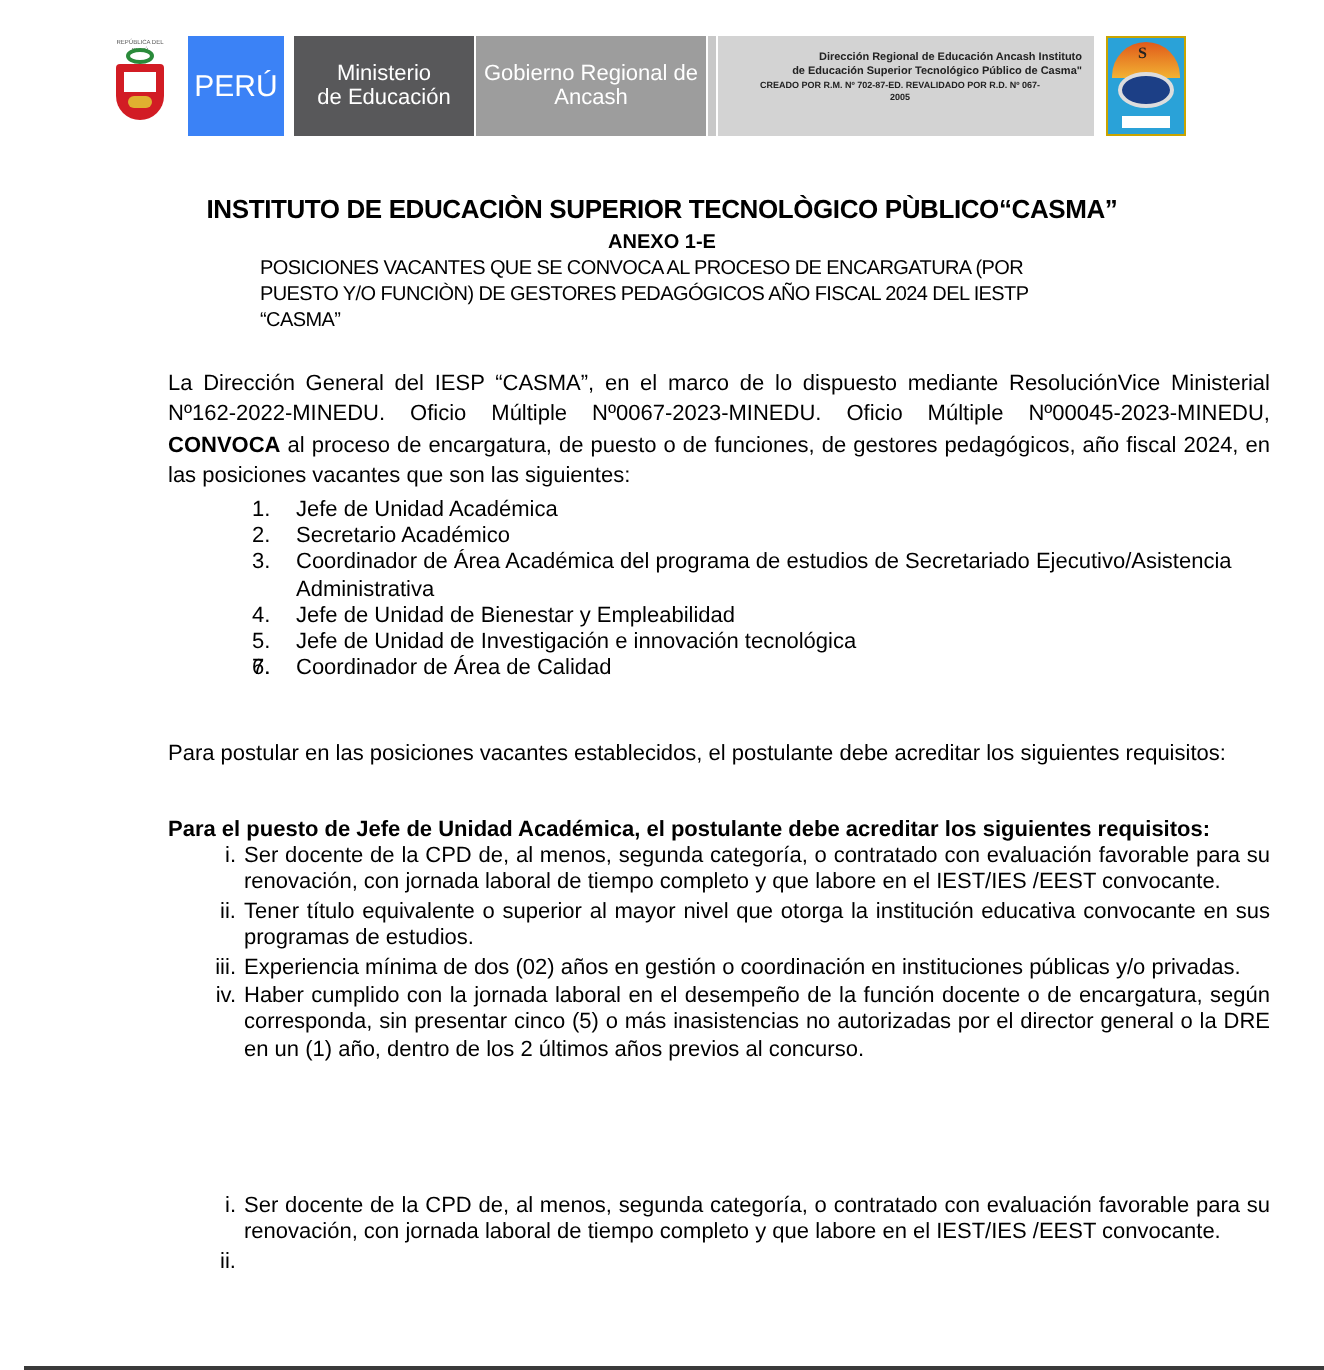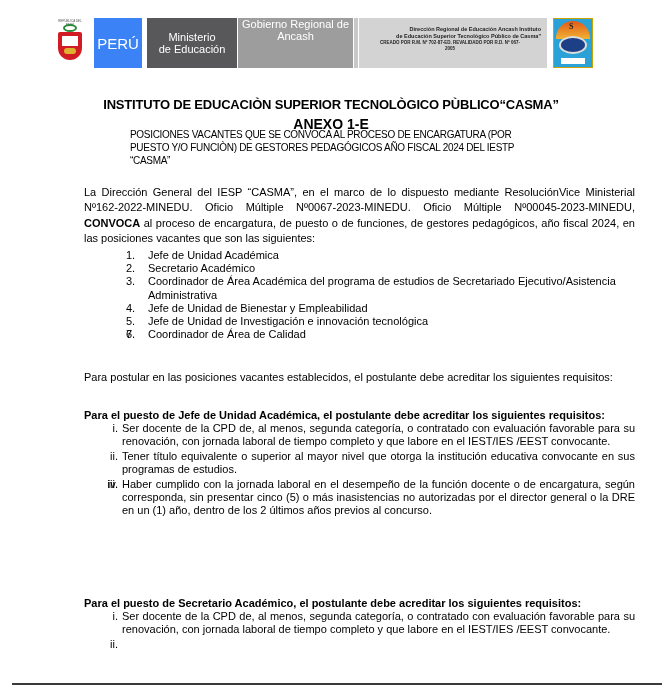--- a/index.html
+++ b/index.html
@@ -11,32 +11,32 @@
     .header { position: absolute; top: 18px; left: 48px; height: 50px; display: flex; }
     .coat { width: 44px; height: 50px; position: relative; background:#fff; margin-right: 2px; }
     .coat .shield { position:absolute; left:10px; top:14px; width:24px; height:28px;
       background:#d21c24; border-radius: 2px 2px 12px 12px; }
     .coat .shield::before { content:""; position:absolute; left:4px; top:4px; width:16px; height:10px; background:#fff; }
     .coat .shield::after { content:""; position:absolute; left:6px; top:16px; width:12px; height:6px; background:#e0b030; border-radius:3px; }
     .coat .crown { position:absolute; left:15px; top:6px; width:14px; height:8px; border:2px solid #2a8a3a; border-radius:50%; box-sizing:border-box; }
     .coat .arc { position:absolute; left:6px; top:1px; font-size:3px; color:#555; width:32px; text-align:center; }
     .peru { width: 48px; background: #3b82f6; color:#fff; font-size: 15px; display:flex; align-items:center; justify-content:center; }
     .minedu { width: 90px; background: #58585a; color:#fff; font-size: 11px; line-height: 12px; display:flex; align-items:center; justify-content:center; text-align:center; margin-left:5px; }
-    .gorel { width: 115px; background: #9d9d9d; color:#fff; font-size: 11px; line-height: 12px; display:flex; justify-content:center; text-align:center; margin-left:1px; }
+    .gorel { width: 115px; background: #9d9d9d; color:#fff; font-size: 11px; line-height: 12px; display:flex; align-items:center; justify-content:center; text-align:center; margin-left:1px; }
     .sep { width: 4px; background:#c8c8c8; margin-left:1px; }
     .drea { width: 188px; background:#d3d3d3; font-size: 5.5px; font-weight:bold; text-align:right; padding: 8px 6px 0 0; box-sizing:border-box; line-height: 7px; margin-left:1px; color:#222; }
     .drea .sub { font-size: 4.5px; text-align:center; line-height:6px; }
     .casma-logo { width: 40px; height: 50px; margin-left: 6px; background:#2aa2d8; position:relative; border:1px solid #c9a400; box-sizing:border-box; }
     .casma-logo .sun { position:absolute; left:2px; top:2px; width:34px; height:18px; background: linear-gradient(#e05a1a, #f2b233); border-radius: 17px 17px 0 0; }
     .casma-logo .badge { position:absolute; left:5px; top:17px; width:28px; height:18px; border-radius:50%; background:#1c3f86; border:2px solid #dddddd; box-sizing:border-box; }
     .casma-logo .band { position:absolute; left:7px; bottom:3px; width:24px; height:6px; background:#fff; }
     .casma-logo .s { position:absolute; left:15px; top:3px; font-size:8px; font-weight:bold; color:#222; font-family:"Liberation Serif", serif; }
 
     .title { position:absolute; top: 97px; left: 0; width: 662px; text-align:center; font-weight:bold; font-size: 13px; letter-spacing: -0.2px; }
-    .annex { position:absolute; top: 116px; left: 0; width: 662px; text-align:center; font-weight:bold; font-size: 14px; }
+    .annex { position:absolute; top: 116px; left: 0; width: 662px; text-align:center; font-weight:bold; font-size: 10px; }
     .subtitle { position:absolute; top: 128px; left: 130px; width: 420px; font-weight:normal; font-size: 10px; line-height: 13px; letter-spacing:-0.3px; }
 
     .para { position:absolute; left: 84px; width: 551px; font-size: 11px; line-height: 15.4px; text-align: justify; }
     .intro { top: 185px; }
     .list { position:absolute; top: 249px; left: 126px; width: 520px; font-size: 11px; line-height: 13.2px; margin:0; padding:0; list-style:none; }
     .list li { position:relative; padding-left: 22px; }
     .list li .num { position:absolute; left:0; }
     .postular { top: 370px; }
     .req { position:absolute; left: 84px; width: 551px; font-size: 11px; line-height: 13.2px; }
     .req-head { font-weight:bold; text-align: justify; }
@@ -102,26 +102,25 @@
   <li><span class="num">7.</span><span>Coordinador de Área de Calidad</span></li>
 </ol>
 
 <div class="para postular">Para postular en las posiciones vacantes establecidos, el postulante debe acreditar los siguientes requisitos:</div>
 
 <div class="req req1">
   <div class="req-head">Para el puesto de Jefe de Unidad Académica, el postulante debe acreditar los siguientes requisitos:</div>
   <ol>
     <li><span class="rn">i.</span><span>Ser docente de la CPD de, al menos, segunda categoría, o contratado con evaluación favorable para su renovación, con jornada laboral de tiempo completo y que labore en el IEST/IES /EEST convocante.</span></li>
     <li><span class="rn">ii.</span><span>Tener título equivalente o superior al mayor nivel que otorga la institución educativa convocante en sus programas de estudios.</span></li>
-    <li><span class="rn">iii.</span></li>
+    <li><span class="rn">iii.</span><span>Experiencia mínima de dos (02) años en gestión o coordinación en instituciones públicas y/o privadas.</span></li>
     <li><span class="rn">iv.</span><span>Haber cumplido con la jornada laboral en el desempeño de la función docente o de encargatura, según corresponda, sin presentar cinco (5) o más inasistencias no autorizadas por el director general o la DRE en un (1) año, dentro de los 2 últimos años previos al concurso.</span></li>
   </ol>
 </div>
 
 <div class="req req2">
-  <div class="req-head">Para el puesto de Secretario Académico, el postulante debe acreditar los siguientes requisitos:</div>
   <ol>
     <li><span class="rn">i.</span><span>Ser docente de la CPD de, al menos, segunda categoría, o contratado con evaluación favorable para su renovación, con jornada laboral de tiempo completo y que labore en el IEST/IES /EEST convocante.</span></li>
     <li><span class="rn">ii.</span></li>
   </ol>
 </div>
 
 <div class="bottom-bar"></div>
 
 </body></html>

